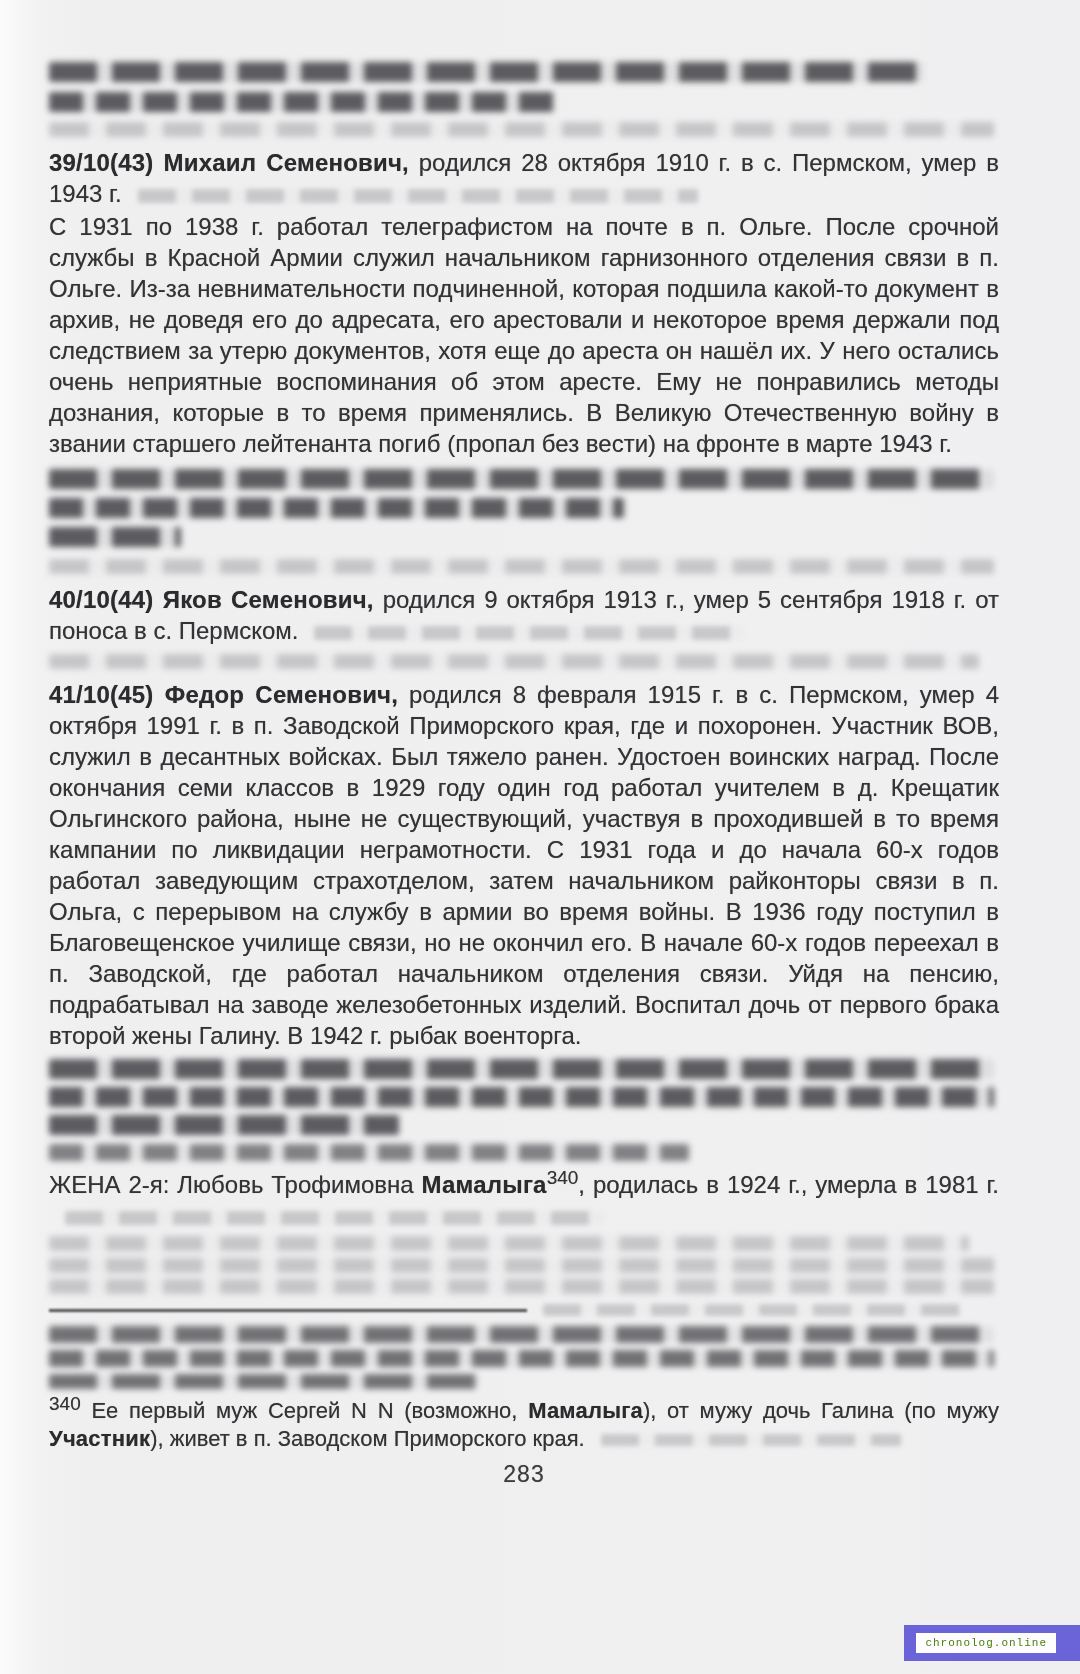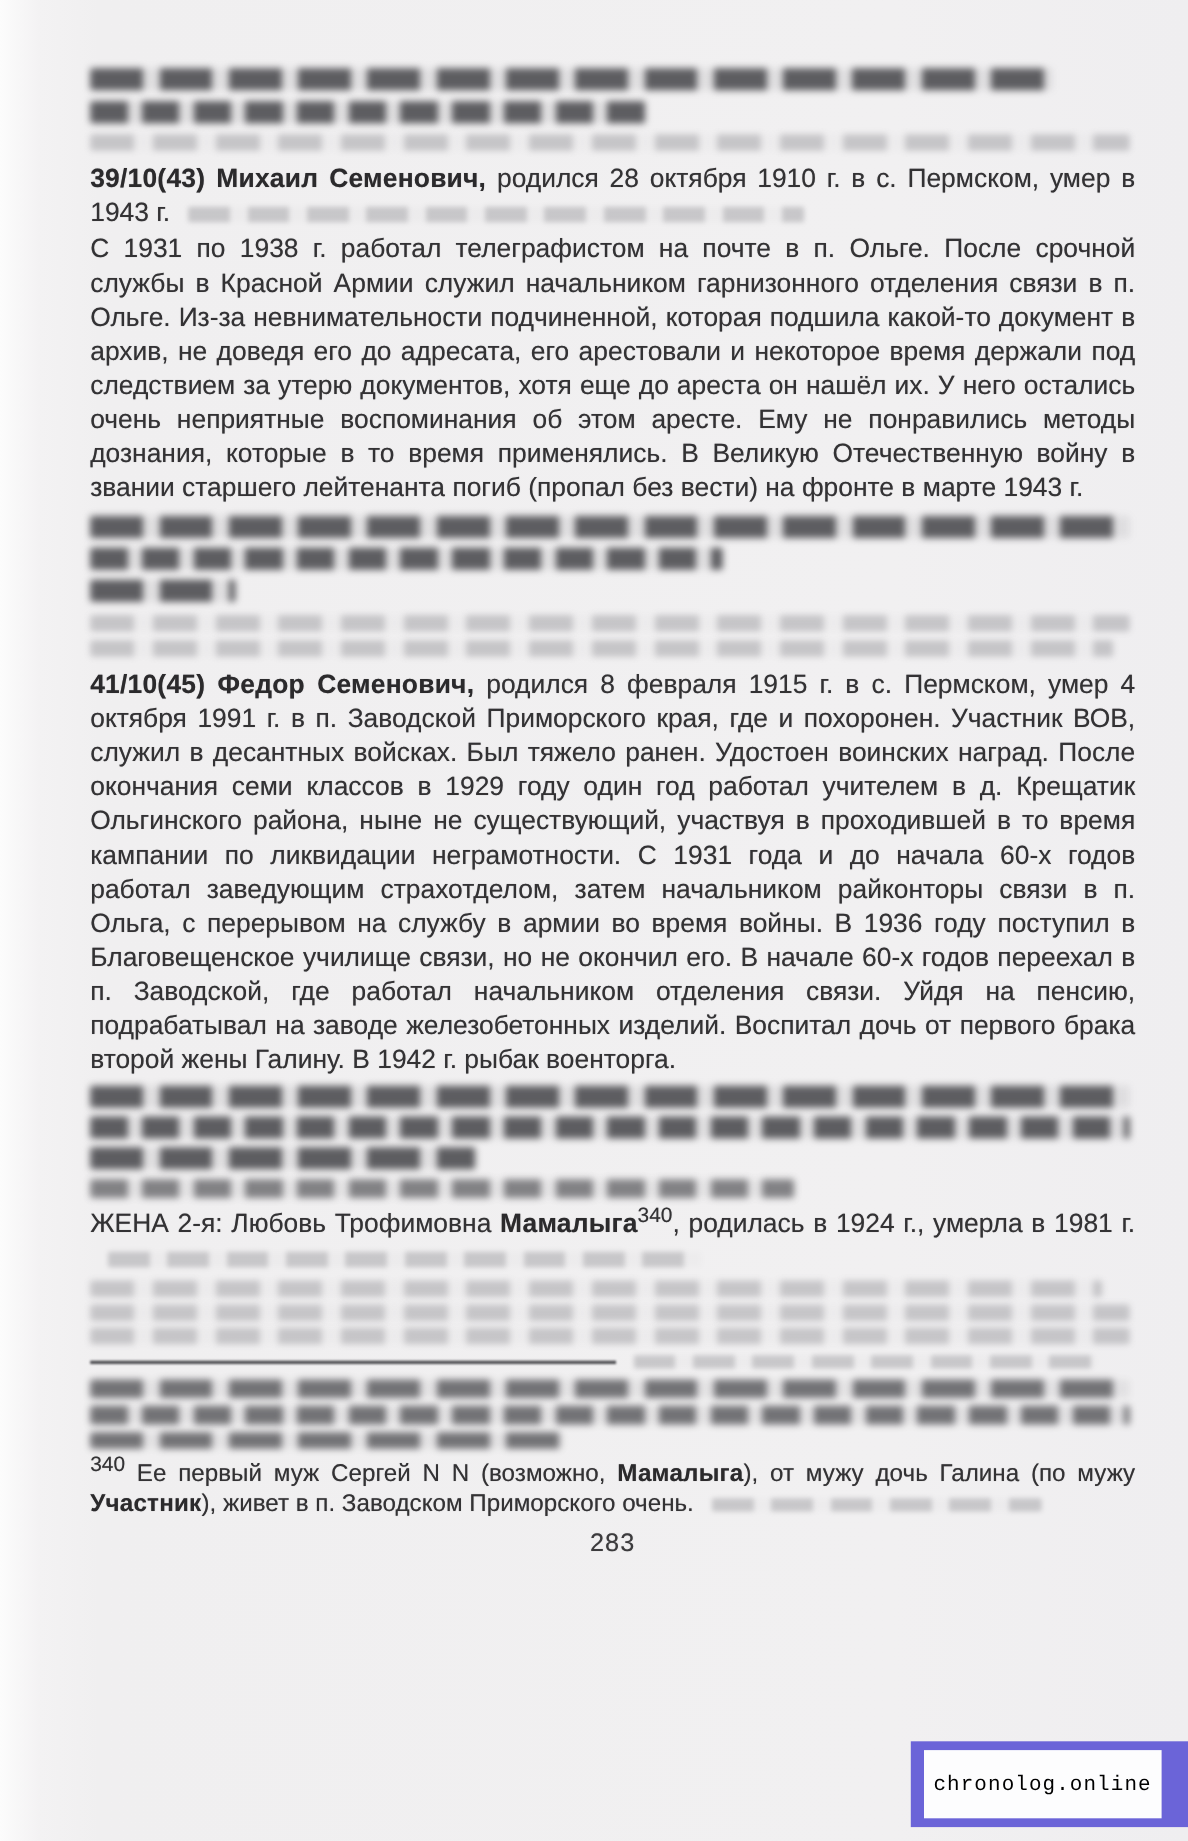--- a/index.html
+++ b/index.html
@@ -5,21 +5,21 @@
   html,body { margin:0; padding:0; background:#e8e7e9; }
   .page {
     position:relative;
     width:1080px; height:1674px;
     margin:0 auto;
     overflow:hidden;
     background:linear-gradient(90deg,#fcfcfc 0px,#f3f2f3 36px,#f0eff0 90px,#f1f0f1 75%,#efeef0 100%);
     font-family:"Liberation Sans","DejaVu Sans",sans-serif;
     color:#333234;
   }
-  .content { position:absolute; left:82px; top:62px; width:950px; }
+  .content { position:absolute; left:49px; top:62px; width:950px; }
   .t {
     font-size:24px; line-height:31px; text-align:justify; margin:0;
     text-shadow:0 0 0.7px rgba(50,50,52,0.55);
   }
   .t b { letter-spacing:0.2px; color:#2b2a2c; }
   sup { font-size:19px; line-height:0; }
   
   .bd {
     height:20px; border-radius:2px; filter:blur(3.2px);
     background:repeating-linear-gradient(90deg, rgba(80,80,84,0.92) 0px 48px, rgba(80,80,84,0.10) 48px 63px);
@@ -41,23 +41,23 @@
   .fnb { height:17px; }
   .pagenum {
     text-align:center; font-size:23px; letter-spacing:1px; color:#3c3b3d;
     margin-top:8px; text-shadow:0 0 0.7px rgba(50,50,52,0.5);
   }
   .watermark {
     position:absolute; right:0; bottom:13px;
     background:#6b64d8; padding:8px 24px 8px 12px;
   }
   .watermark-inner {
-    display:block; background:#fdfdfe; color:#000000;
+    display:block; background:#fdfdfe; color:#4d7c0f;
     font-family:"Liberation Mono","DejaVu Sans Mono",monospace;
-    font-size:19px; letter-spacing:1px; padding:20px 9px;
+    font-size:11px; letter-spacing:1px; padding:4px 9px;
   }
 </style>
 </head>
 <body>
 
 <div class="page">
   <div class="content">
 
     <div class="bd" style="width:875px;"></div>
     <div class="bd bd2" style="width:505px; margin-top:10px;"></div>
@@ -66,20 +66,23 @@
     <p class="t" style="margin-top:10px;">
       <b>39/10(43)</b><b> Михаил Семенович,</b><span> родился 28 октября 1910 г. в с. Пермском, умер в 1943 г.</span><span class="ghost-inline" style="width:560px;"></span>
     </p>
     <p class="t" style="margin-top:2px;">С 1931 по 1938 г. работал телеграфистом на почте в п. Ольге. После срочной службы в Красной Армии служил начальником гарнизонного отделения связи в п. Ольге. Из-за невнимательности подчиненной, которая подшила какой-то документ в архив, не доведя его до адресата, его арестовали и некоторое время держали под следствием за утерю документов, хотя еще до ареста он нашёл их. У него остались очень неприятные воспоминания об этом аресте. Ему не понравились методы дознания, которые в то время применялись. В Великую Отечественную войну в звании старшего лейтенанта погиб (пропал без вести) на фронте в марте 1943 г.</p>
 
     <div class="bd" style="width:945px; margin-top:10px;"></div>
     <div class="bd bd2" style="width:575px; margin-top:9px;"></div>
     <div class="bd" style="width:132px; margin-top:9px;"></div>
     <div class="gl" style="width:945px; margin-top:12px;"></div>
 
+    <p class="t" style="margin-top:10px;">
+      <b>40/10(44)</b><b> Яков Семенович,</b><span> родился 9 октября 1913 г., умер 5 сентября 1918 г. от поноса в с. Пермском.</span><span class="ghost-inline" style="width:430px;"></span>
+    </p>
     <div class="gl" style="width:930px; margin-top:8px;"></div>
 
     <p class="t" style="margin-top:10px;">
       <b>41/10(45)</b><b> Федор Семенович,</b><span> родился 8 февраля 1915 г. в с. Пермском, умер 4 октября 1991 г. в п. Заводской Приморского края, где и похоронен. Участник ВОВ, служил в десантных войсках. Был тяжело ранен. Удостоен воинских наград. После окончания семи классов в 1929 году один год работал учителем в д. Крещатик Ольгинского района, ныне не существующий, участвуя в проходившей в то время кампании по ликвидации неграмотности. С 1931 года и до начала 60-х годов работал заведующим страхотделом, затем начальником райконторы связи в п. Ольга, с перерывом на службу в армии во время войны. В 1936 году поступил в Благовещенское училище связи, но не окончил его. В начале 60-х годов переехал в п. Заводской, где работал начальником отделения связи. Уйдя на пенсию, подрабатывал на заводе железобетонных изделий. Воспитал дочь от первого брака второй жены Галину. В 1942 г. рыбак военторга.</span>
     </p>
 
     <div class="bd" style="width:945px; margin-top:8px;"></div>
     <div class="bd bd2" style="width:945px; margin-top:8px;"></div>
     <div class="bd" style="width:350px; margin-top:8px;"></div>
     <div class="bd bd2" style="width:640px; height:17px; margin-top:9px; opacity:0.75;"></div>
@@ -95,21 +98,21 @@
     <div class="fnrow">
       <div class="fnline"></div>
       <span class="ghost-inline" style="width:420px; height:12px;"></span>
     </div>
 
     <div class="bd fnb" style="width:945px; margin-top:10px; opacity:0.85;"></div>
     <div class="bd bd2 fnb" style="width:945px; margin-top:7px; opacity:0.85;"></div>
     <div class="bd fnb" style="width:430px; height:15px; margin-top:7px; opacity:0.85;"></div>
 
     <p class="t fn" style="margin-top:8px;">
-      <sup>340</sup><span> Ее первый муж Сергей N N (возможно, </span><b>Мамалыга</b><span>),  от мужу дочь Галина (по мужу </span><b>Участник</b><span>), живет в п. Заводском Приморского очень.</span><span class="ghost-inline" style="width:300px; height:12px;"></span>
+      <sup>340</sup><span> Ее первый муж Сергей N N (возможно, </span><b>Мамалыга</b><span>),  от мужу дочь Галина (по мужу </span><b>Участник</b><span>), живет в п. Заводском Приморского края.</span><span class="ghost-inline" style="width:300px; height:12px;"></span>
     </p>
 
     <div class="pagenum">283</div>
   </div>
 
   <div class="watermark">
     <span class="watermark-inner">chronolog.online</span>
   </div>
 </div>
 

